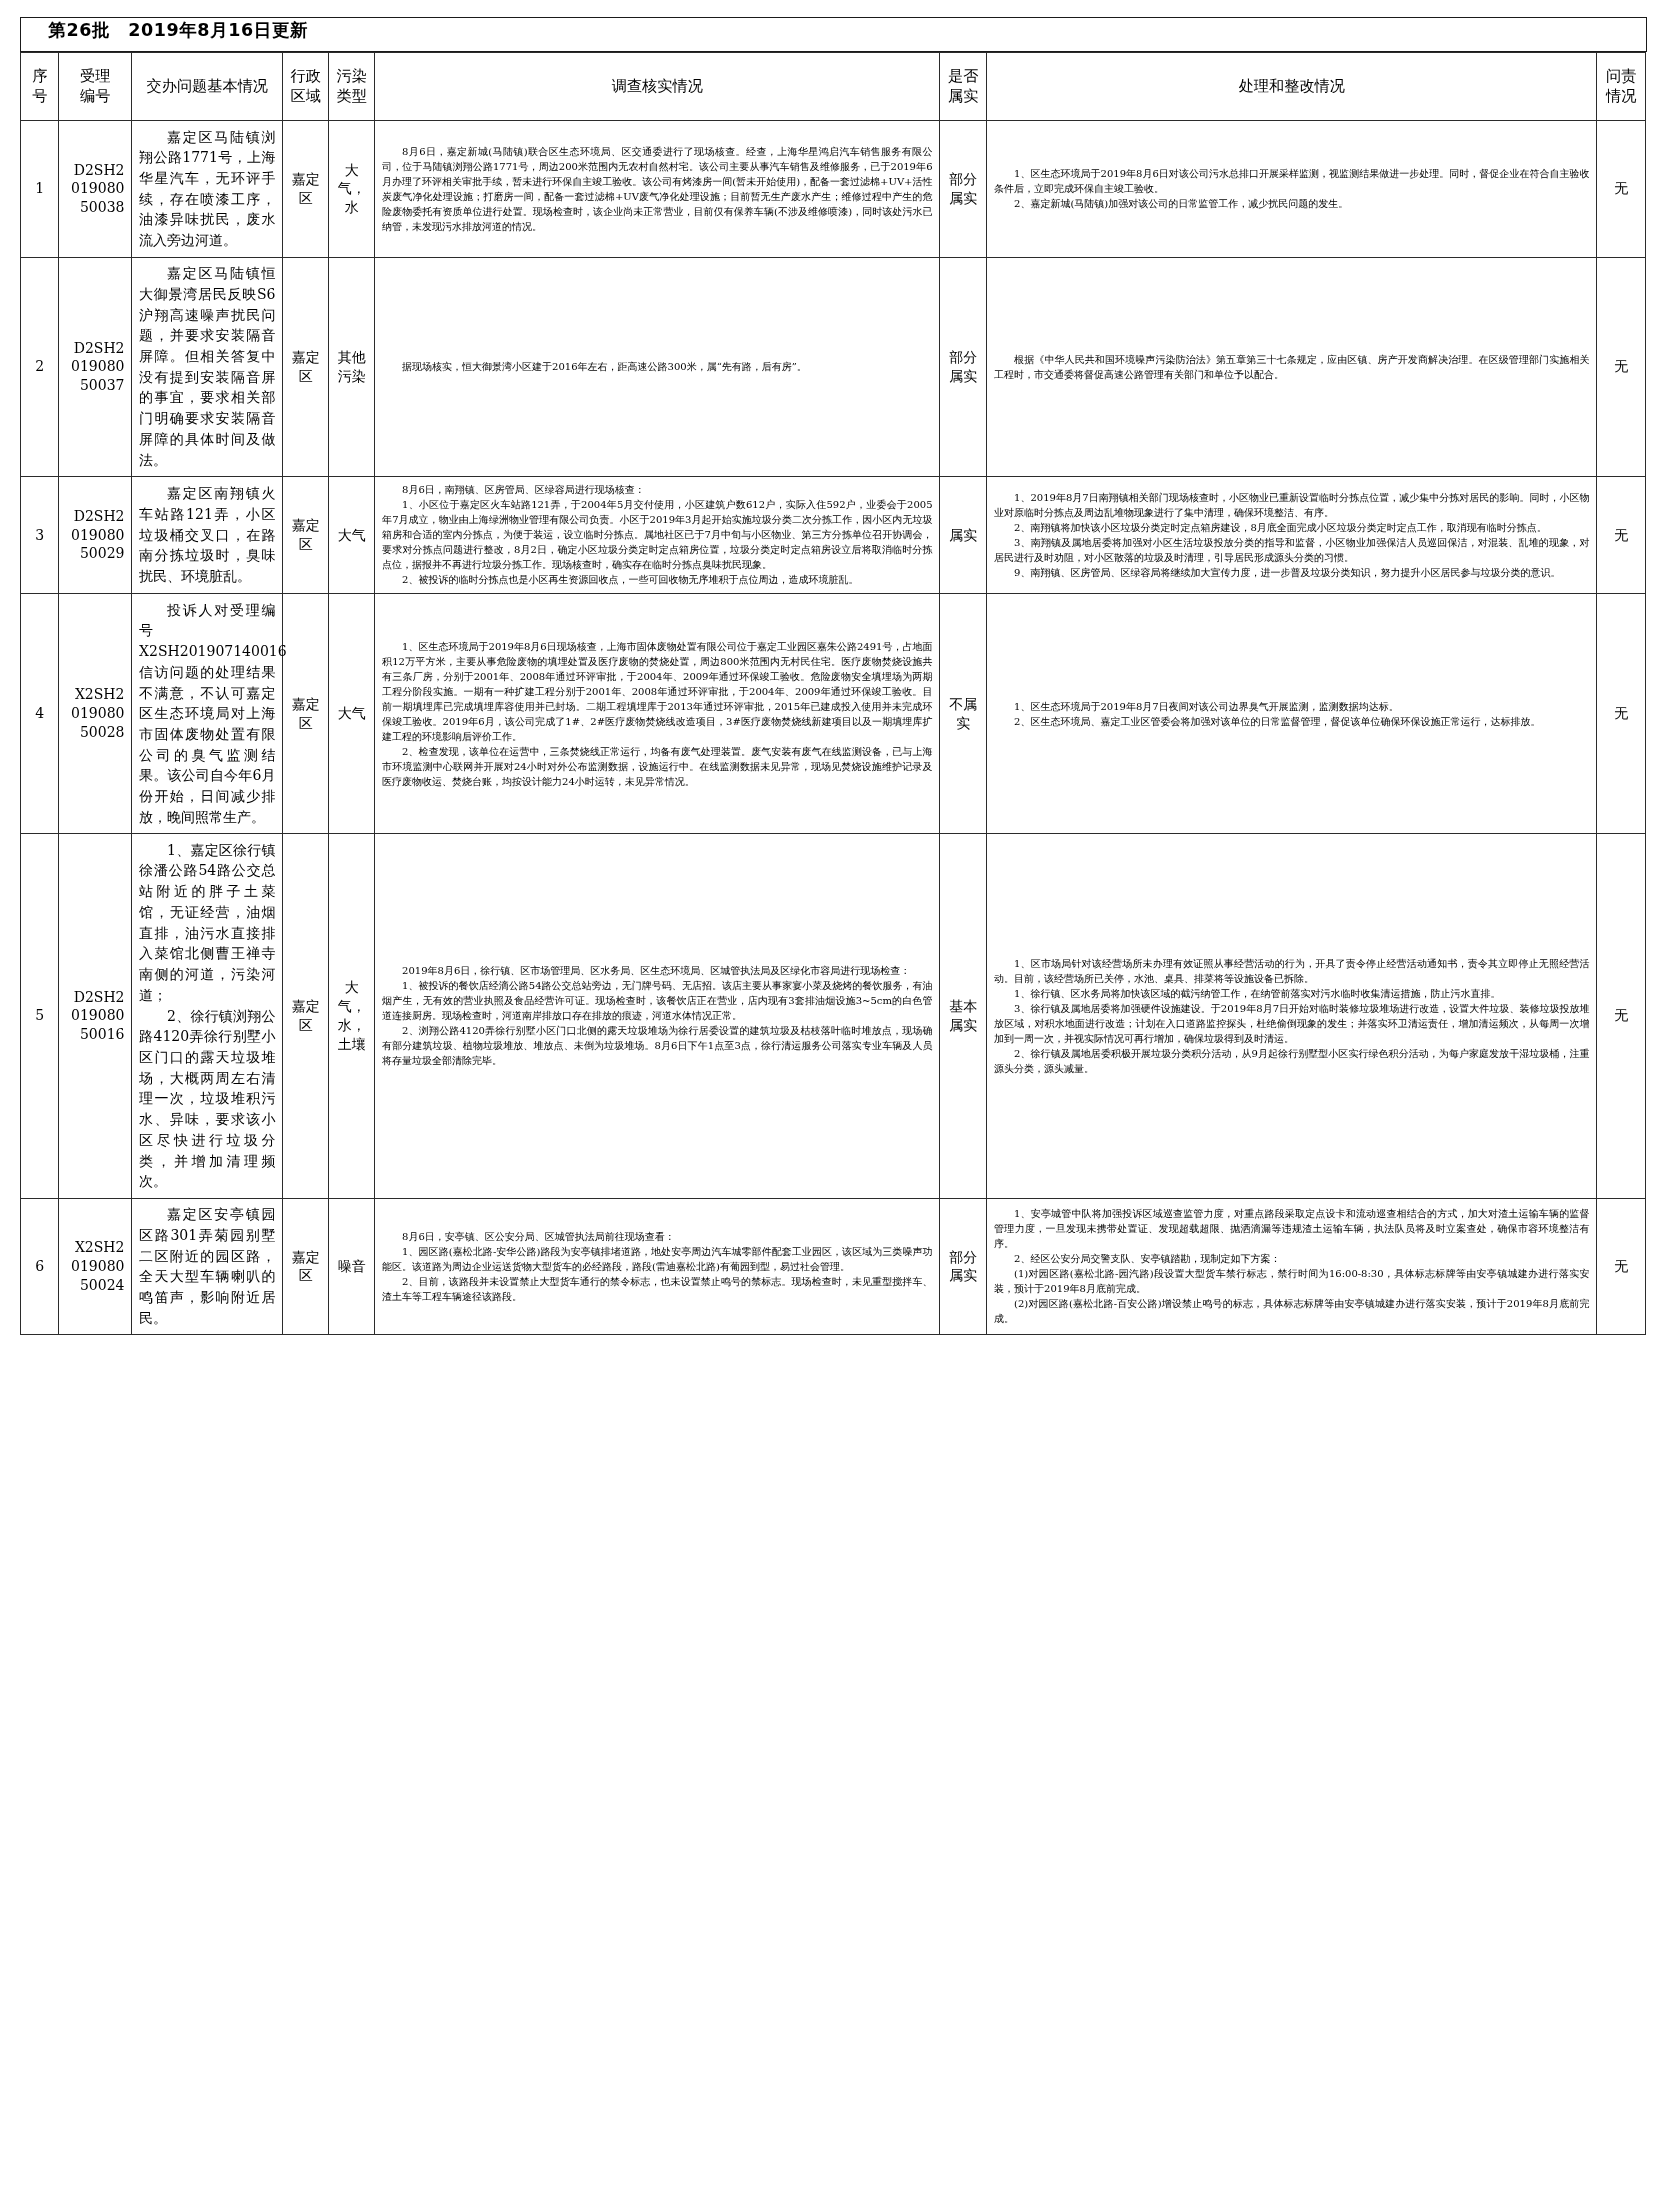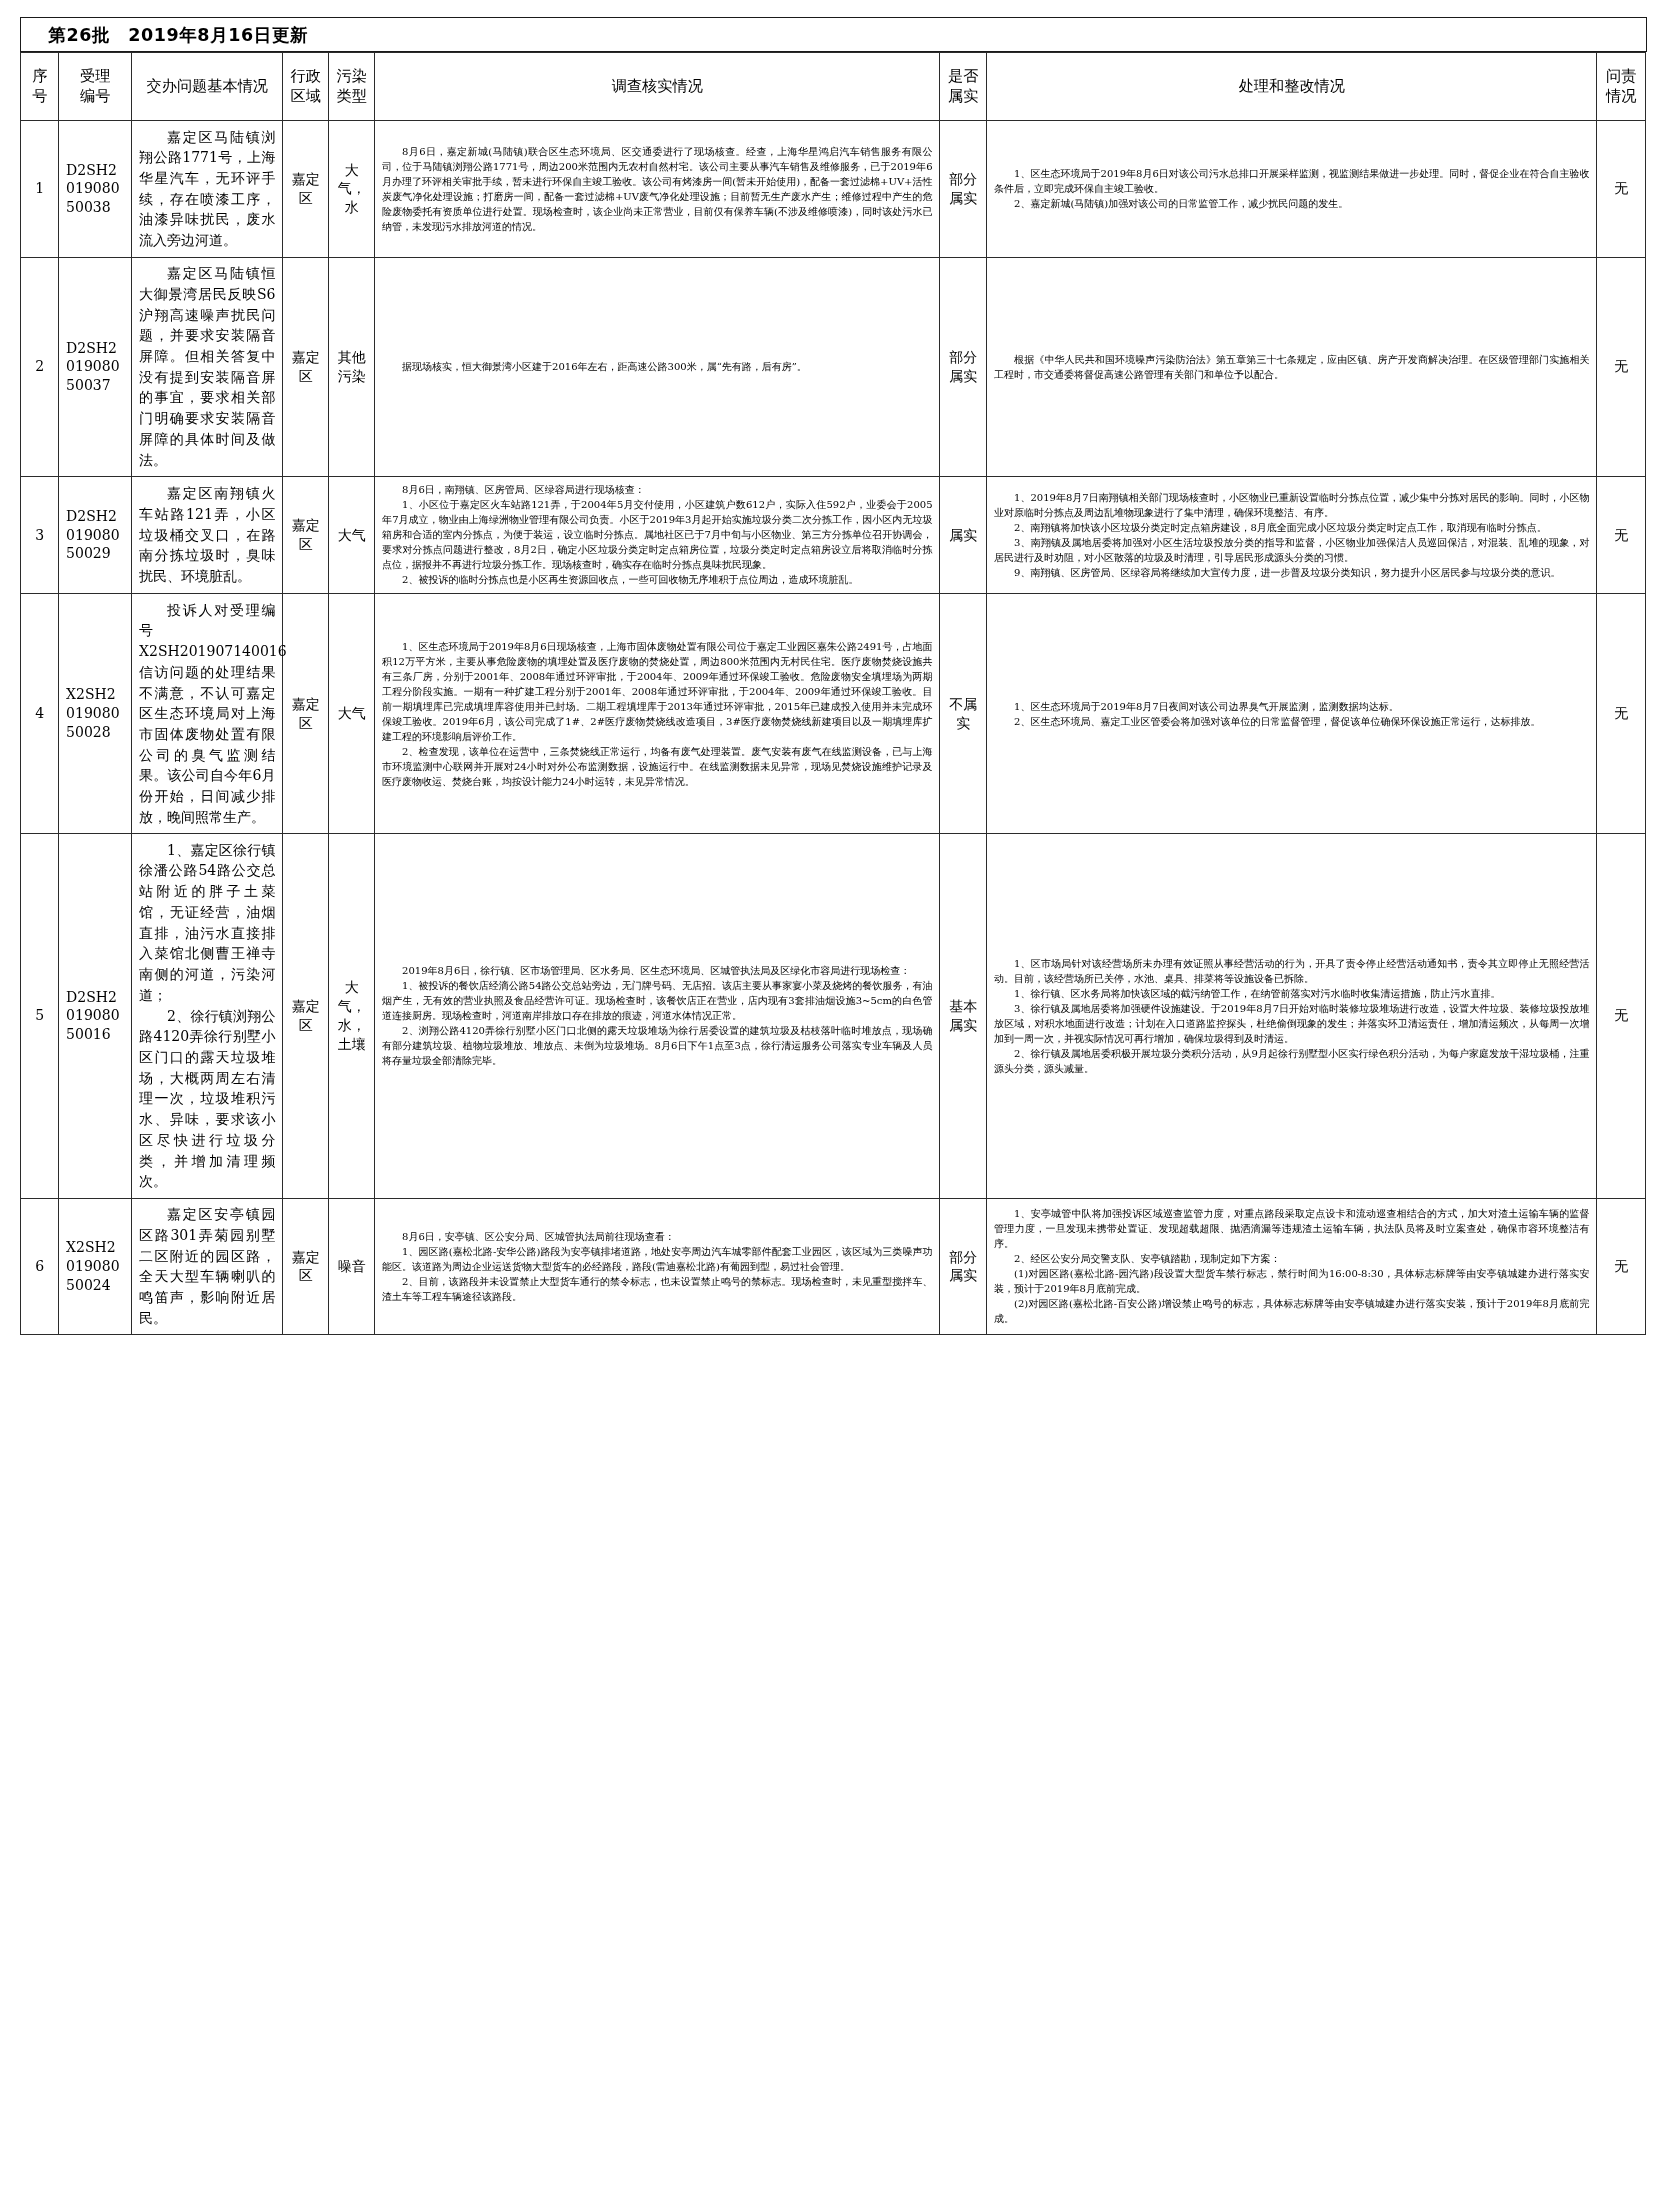--- a/index.html
+++ b/index.html
@@ -22,21 +22,21 @@
   .doc-title-bar {
     box-sizing: border-box;
     width: 1627px;
     margin: 17px 0 0 20.3px;
     border-top: 1.7px solid #1a1a1a;
     border-left: 1.7px solid #1a1a1a;
     border-right: 1.7px solid #1a1a1a;
     border-bottom: 1.7px solid #1a1a1a;
     height: 35px;
     display: flex;
-    align-items: center;
+    align-items: flex-start;
     padding-left: 27px;
   }
   .doc-title {
     font-family: "DejaVu Sans", "Liberation Sans", sans-serif;
     font-weight: bold;
     font-size: 17.5px;
     letter-spacing: 0.6px;
     white-space: pre;
   }
   table.grid {
@@ -69,21 +69,21 @@
   col.c-true    { width: 47px;  }
   col.c-handle  { width: 610px;}
   col.c-account { width: 49px;  }
 
   td.idx, td.region, td.ptype, td.istrue, td.account {
     text-align: center;
     font-size: 14px;
     line-height: 1.34;
   }
   td.code {
-    text-align: left;
+    text-align: right;
     font-size: 14px;
     line-height: 1.34;
     word-break: break-all;
     font-family: "DejaVu Serif", "Liberation Serif", serif;
   }
   td.problem {
     font-size: 14px;
     line-height: 1.48;
     text-align: justify;
     text-justify: inter-ideograph;

